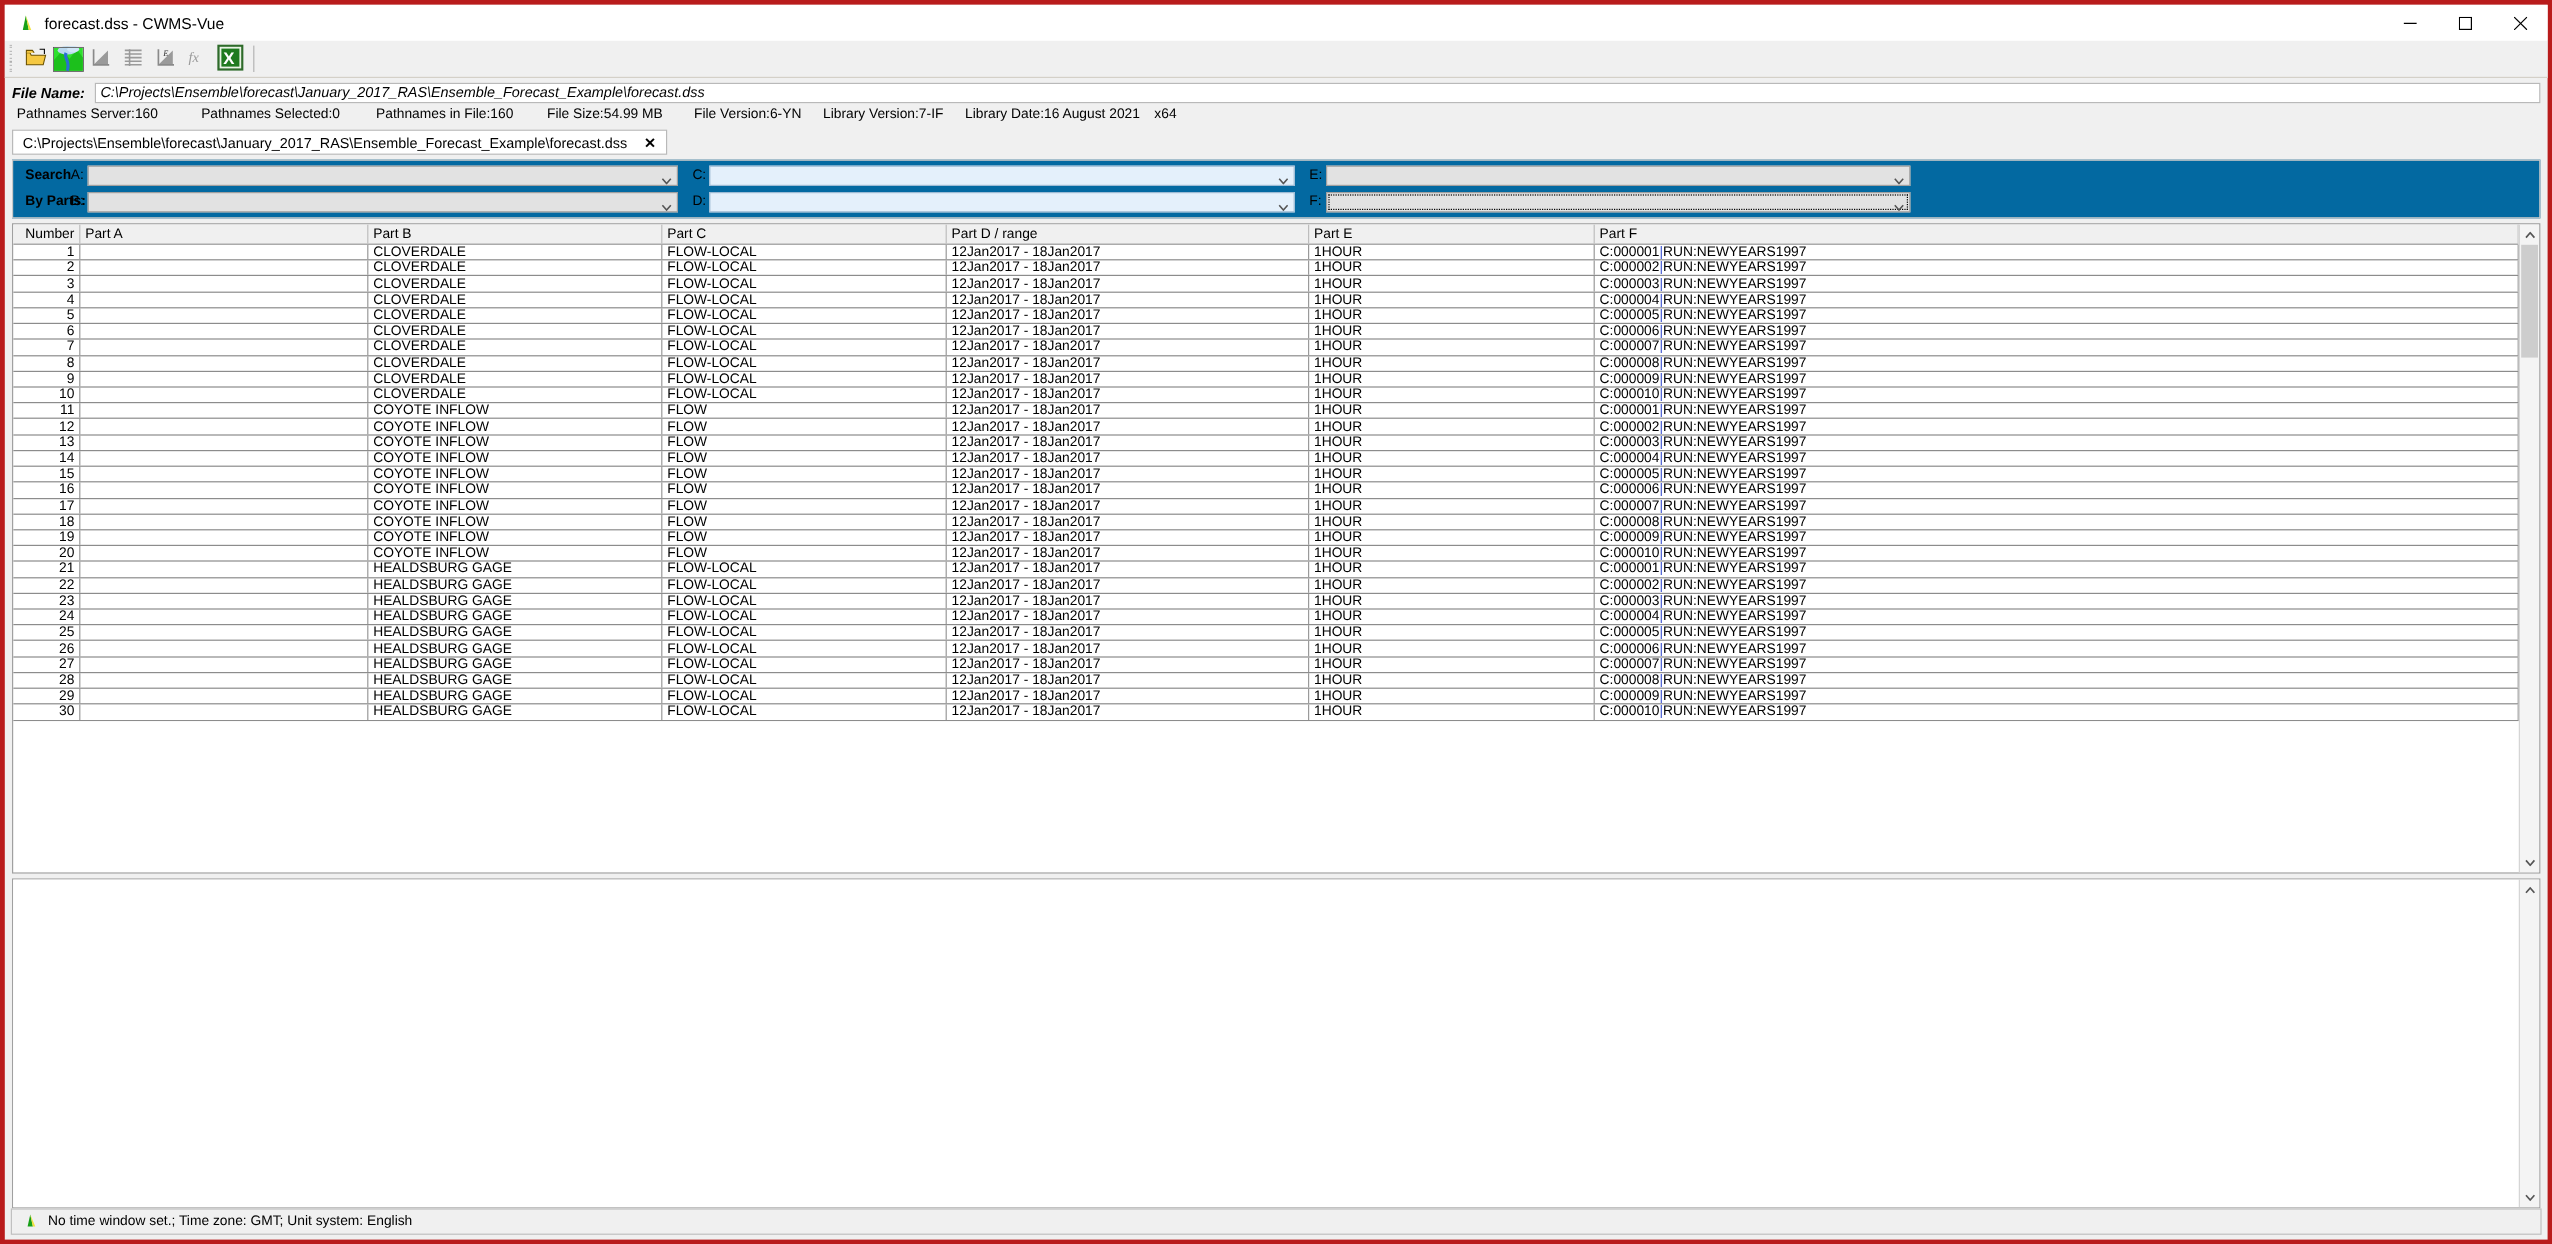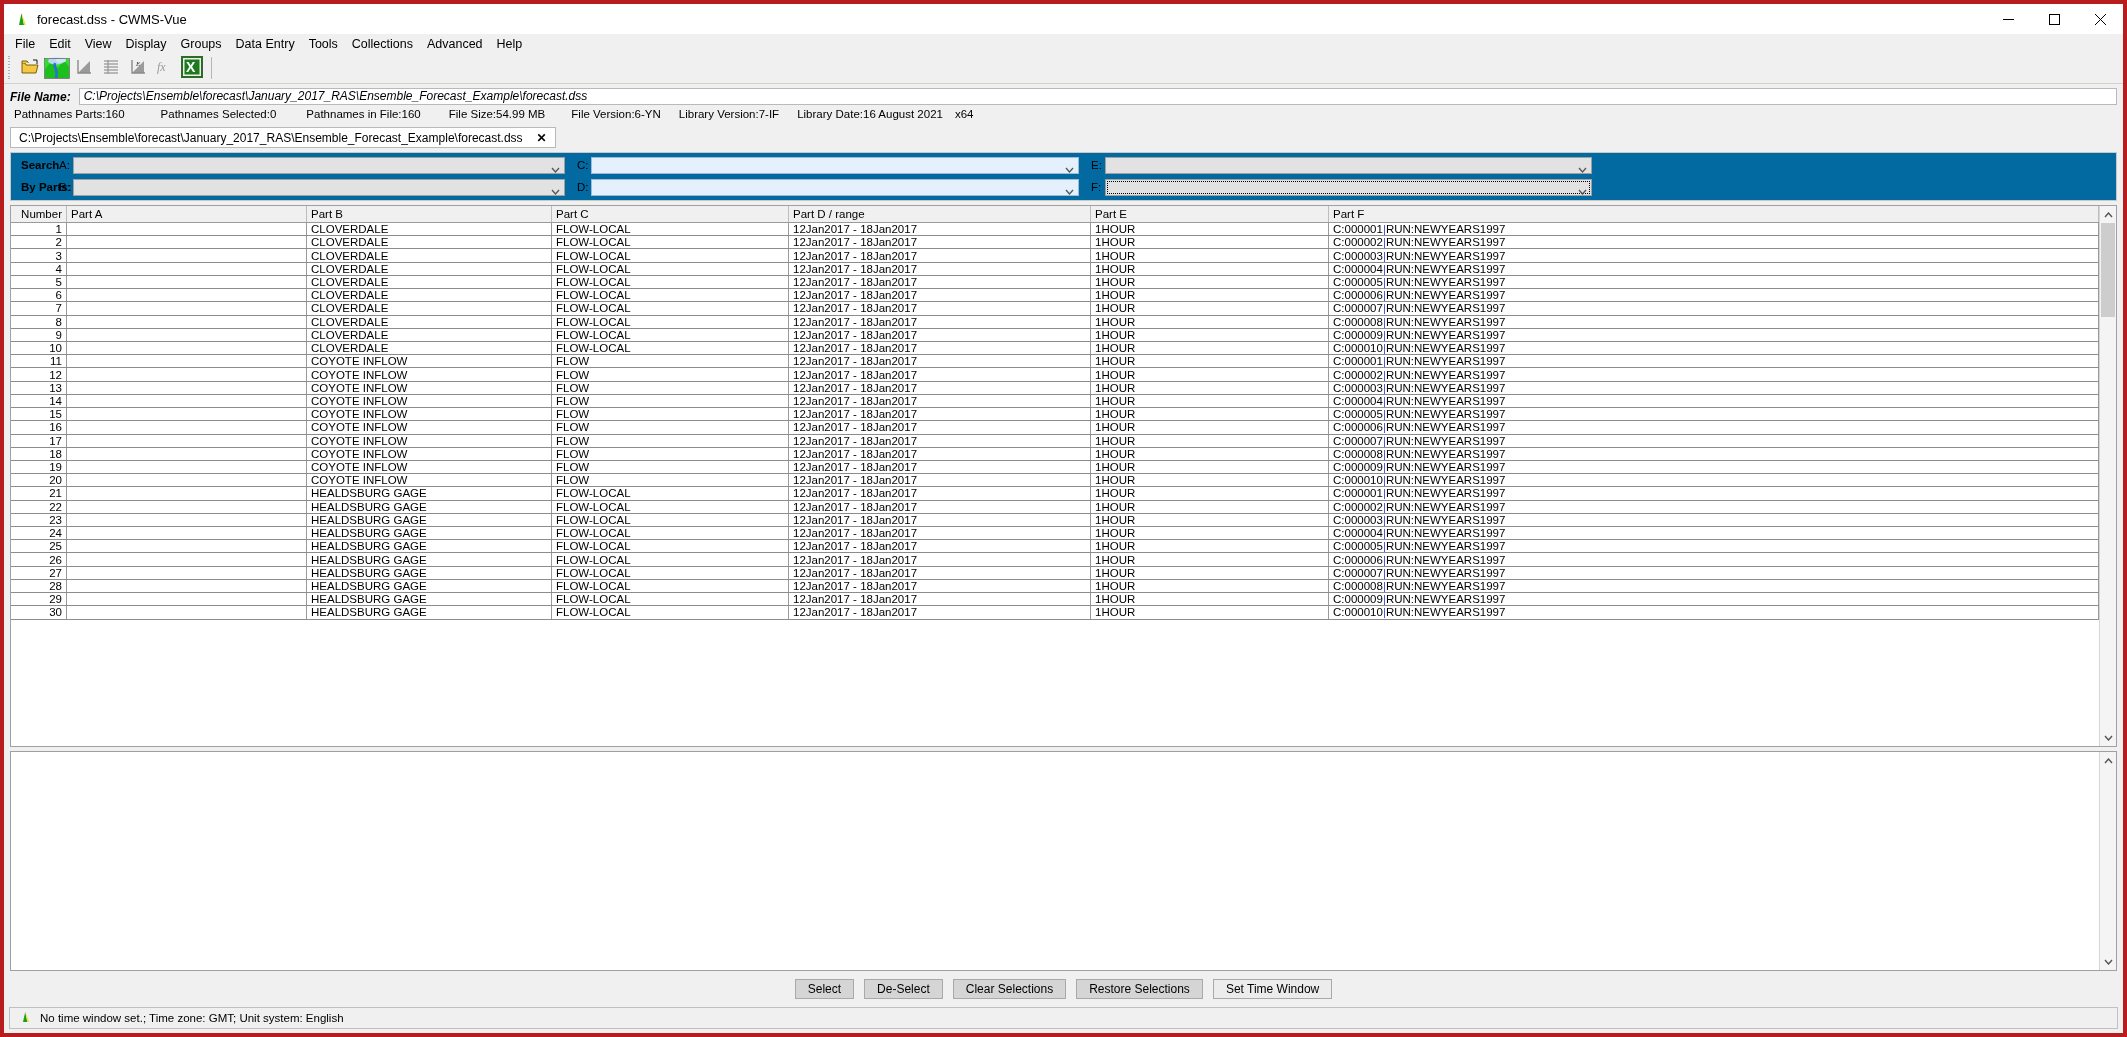--- a/index.html
+++ b/index.html
@@ -277,32 +277,20 @@
       </div>
       <div class="win-btn">
         <svg width="11" height="11" viewBox="0 0 11 11">
             <line x1="0" y1="0" x2="11" y2="11" stroke="#000" stroke-width="1"></line>
             <line x1="11" y1="0" x2="0" y2="11" stroke="#000" stroke-width="1"></line>
           </svg>
       </div>
     </div>
   </div>
 
-  <div class="menubar">
-    <div class="menu-item">File</div>
-    <div class="menu-item">Edit</div>
-    <div class="menu-item">View</div>
-    <div class="menu-item">Display</div>
-    <div class="menu-item">Groups</div>
-    <div class="menu-item">Data Entry</div>
-    <div class="menu-item">Tools</div>
-    <div class="menu-item">Collections</div>
-    <div class="menu-item">Advanced</div>
-    <div class="menu-item">Help</div>
-  </div>
 
   <div class="toolbar">
     <div class="grip"></div>
 
     <div class="tb-btn">
       <span>
         <svg width="20" height="18" viewBox="0 0 20 18">
           <path d="M2 5 L2 15 L16 15 L18 7 L6 7 L5 5 Z" fill="#f5c842" stroke="#6b5200" stroke-width="0.9"></path>
           <path d="M2 5 L2 3 L7 3 L8.5 5" fill="#f5c842" stroke="#6b5200" stroke-width="0.9"></path>
           <path d="M13 2 L17 2 L17 6" fill="none" stroke="#000" stroke-width="0.9"></path>
@@ -377,21 +365,21 @@
 
     <div class="tb-sep"></div>
   </div>
 
   <div class="filerow">
     <span class="lbl">File Name:</span>
     <div class="filename-box">C:\Projects\Ensemble\forecast\January_2017_RAS\Ensemble_Forecast_Example\forecast.dss</div>
   </div>
 
   <div class="inforow">
-    <span class="info-cell">Pathnames Parts:</span>
+    <span class="info-cell">Pathnames Server:</span>
     <span class="info-cell v">160</span>
     <span class="gap-1"></span>
     <span class="info-cell">Pathnames Selected:</span>
     <span class="info-cell v">0</span>
     <span class="gap-2"></span>
     <span class="info-cell">Pathnames in File:</span>
     <span class="info-cell v">160</span>
     <span class="gap-3"></span>
     <span class="info-cell">File Size:</span>
     <span class="info-cell v">54.99  MB</span>
@@ -916,27 +904,20 @@
       </div>
       <div class="sb-track"></div>
       <div class="sb-arrow">
         <svg width="9" height="6" viewBox="0 0 9 6">
             <path d="M1 1 L4.5 5 L8 1" fill="none" stroke="#555" stroke-width="1.4"></path>
           </svg>
       </div>
     </div>
   </div>
 
-  <div class="btnbar">
-    <div class="btn">Select</div>
-    <div class="btn">De-Select</div>
-    <div class="btn">Clear Selections</div>
-    <div class="btn">Restore Selections</div>
-    <div class="btn alt">Set Time Window</div>
-  </div>
 
   <div class="statusbar">
     <span>
       <svg width="14" height="14" viewBox="0 0 14 14">
         <path d="M5 12 L7.2 2 L9.4 12 Z" fill="#18a018"></path>
         <path d="M7.2 2 L9.4 12 L11.4 12 Z" fill="#f2e23a"></path>
       </svg>
     </span>
     <span>No time window set.;  Time zone: GMT;  Unit system: English</span>
   </div>

